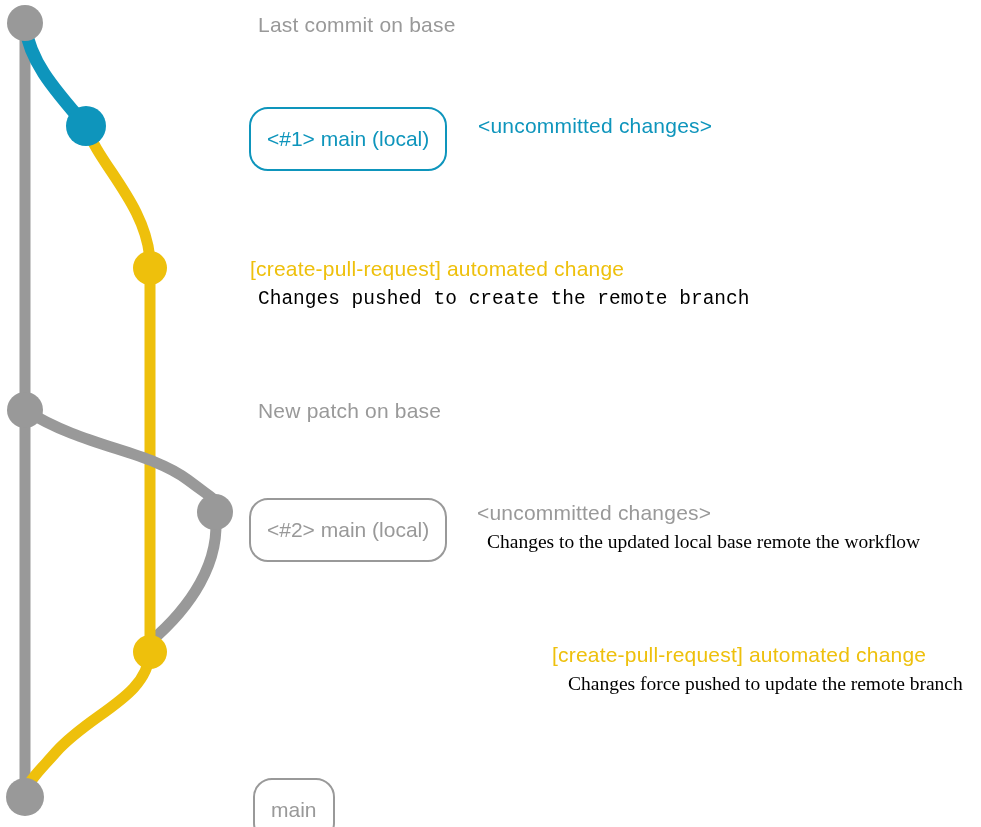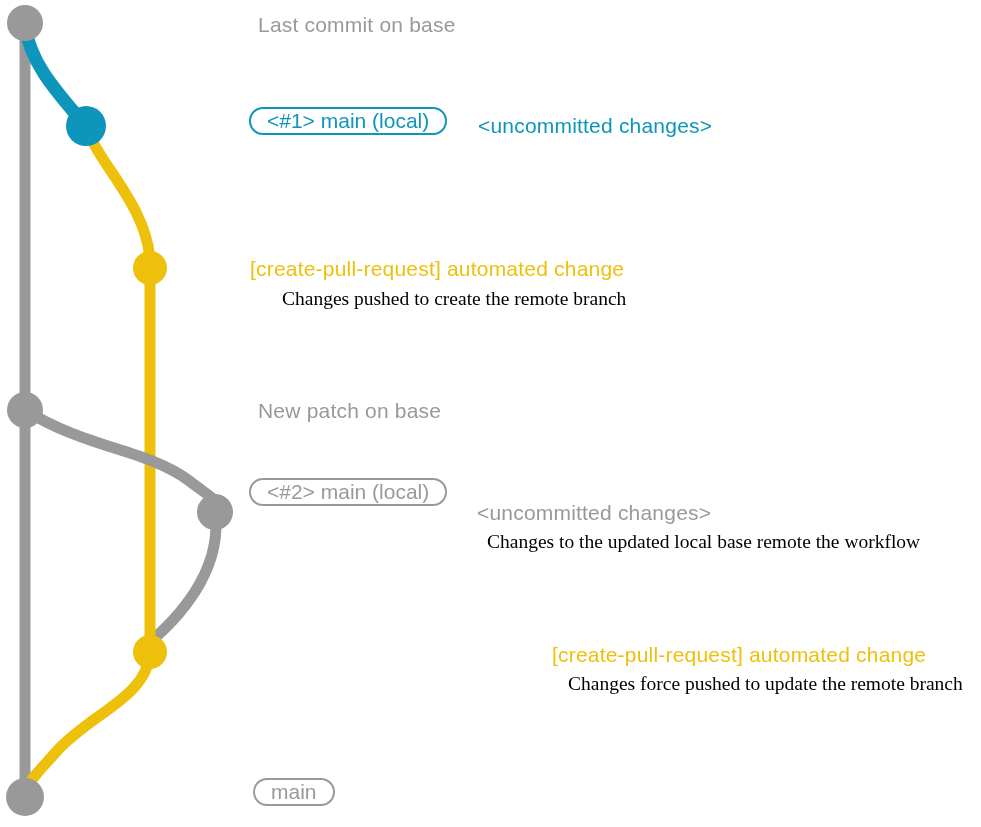--- a/index.html
+++ b/index.html
@@ -23,21 +23,21 @@
   .c-blue{color:var(--blue);}
   .c-yellow{color:var(--yellow);}
   .caption{
     position:absolute;white-space:nowrap;
     font-family:"Liberation Serif",serif;font-size:19.5px;line-height:22px;
     color:var(--ink);
   }
   .badge{
     position:absolute;white-space:nowrap;box-sizing:border-box;
     font-size:21px;line-height:24px;text-align:center;
-    border:2px solid;border-radius:19px;padding:0 16px;
+    border:2px solid;border-radius:19px;padding:18px 16px;
     background:#ffffff;
   }
   .b-blue{border-color:var(--blue);color:var(--blue);}
   .b-gray{border-color:var(--gray);color:var(--gray);}
   .b-yellow{border-color:var(--yellow);color:var(--yellow);}
   .w-main{min-width:177px;}
   .w-patch{min-width:252px;}
   .w-sm{min-width:44px;}
 </style>
 </head>
@@ -69,25 +69,25 @@
     <circle class="f-yellow" cx="150" cy="652" r="17"></circle>
     <circle class="f-gray" cx="25" cy="797" r="19"></circle>
   </svg>
 
   <div class="lbl c-gray" style="left:258px;top:13px;">Last commit on base</div>
 
   <div class="badge b-blue w-main" style="left:249px;top:107px;">&lt;#1&gt; main (local)</div>
   <div class="lbl c-blue" style="left:478px;top:114px;">&lt;uncommitted changes&gt;</div>
 
   <div class="lbl c-yellow" style="left:250px;top:257px;">[create-pull-request] automated change</div>
-  <div class="caption" style="left:282px;top:288px;">Changes pushed to create the remote branch</div>
+  <div class="caption" style="left:258px;top:288px;font-family:Liberation Mono, monospace;">Changes pushed to create the remote branch</div>
 
   <div class="lbl c-gray" style="left:258px;top:399px;">New patch on base</div>
 
-  <div class="badge b-gray w-main" style="left:249px;top:478px;">&lt;#2&gt; main (local)</div>
+  <div class="badge b-gray w-main" style="left:249px;top:498px;">&lt;#2&gt; main (local)</div>
   <div class="lbl c-gray" style="left:477px;top:501px;">&lt;uncommitted changes&gt;</div>
   <div class="caption" style="left:487px;top:531px;">Changes to the updated local base remote the workflow</div>
 
   <div class="lbl c-yellow" style="left:552px;top:643px;">[create-pull-request] automated change</div>
   <div class="caption" style="left:568px;top:673px;">Changes force pushed to update the remote branch</div>
 
   <div class="badge b-gray w-sm" style="left:253px;top:778px;">main</div>
 
 </div>
 

